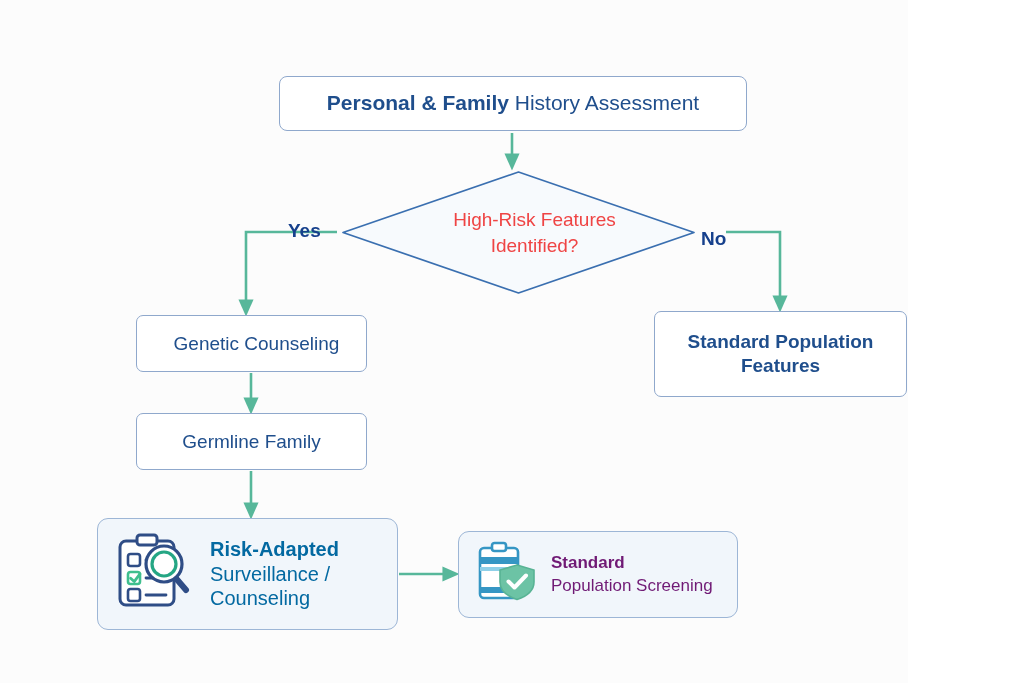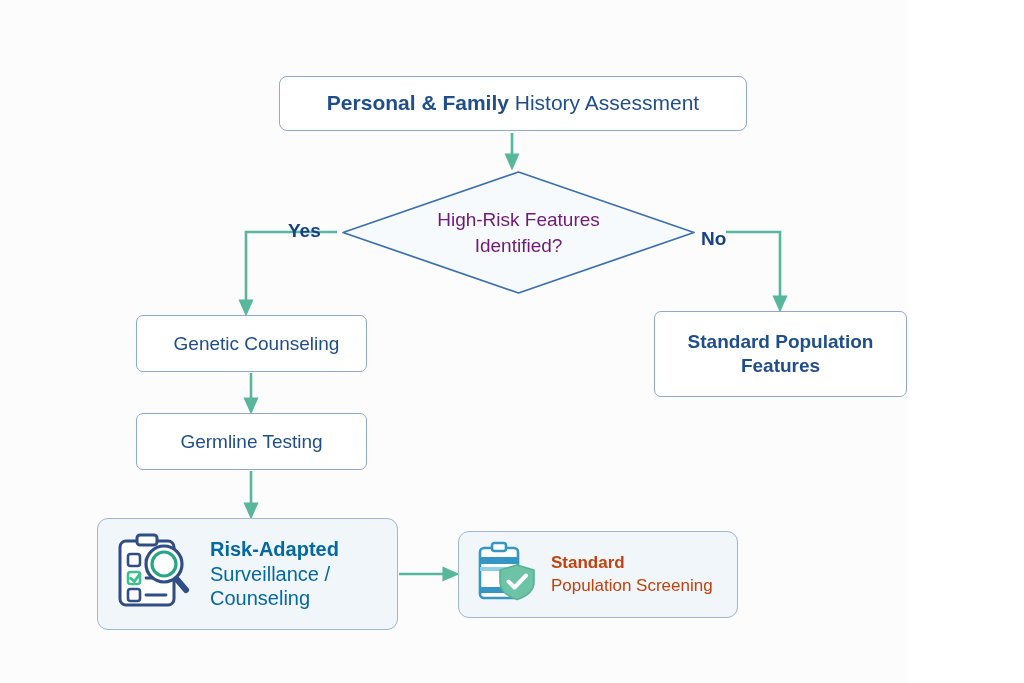--- a/index.html
+++ b/index.html
@@ -45,24 +45,24 @@
   }
 
   
   #node-decision {
     position: absolute;
     left: 337px; top: 169px; width: 363px; height: 127px;
   }
   #node-decision svg { position: absolute; left: 0; top: 0; }
   #node-decision .diamond-label {
     position: absolute;
-    left: 0; top: 0; width: 363px; height: 127px;
+    left: 16px; top: 0; width: 363px; height: 127px;
     display: flex; flex-direction: column;
     align-items: center; justify-content: center;
-    color: #701a75;
+    color: #ef4444;
     font-size: 19px;
     line-height: 1.35;
     text-align: left;
   }
 
   
   .branch-label {
     position: absolute;
     color: #16408c;
     font-size: 19px;
@@ -104,21 +104,21 @@
   #node-standard-screening-bottom {
     left: 458px; top: 531px; width: 280px; height: 87px;
     justify-content: flex-start;
     padding: 0 12px 0 14px;
     gap: 12px;
     text-align: left;
   }
   #node-standard-screening-bottom .labelwrap {
     font-size: 17px;
     line-height: 1.3;
-    color: #c2410c;
+    color: #701a75;
   }
 
   .icon-slot { flex: none; display: block; }
 
   
   #connectors {
     position: absolute;
     left: 0; top: 0;
     width: 1024px; height: 683px;
     pointer-events: none;
@@ -166,21 +166,21 @@
   </div>
 
   <div class="branch-label" id="label-yes">Yes</div>
   <div class="branch-label" id="label-no">No</div>
 
   <div class="node" id="node-genetic-counseling">
     <span class="txt">Genetic Counseling</span>
   </div>
 
   <div class="node" id="node-germline-testing">
-    <span class="txt">Germline Testing</span>
+    <span class="txt">Germline Family</span>
   </div>
 
   <div class="node" id="node-standard-screening-right">
     <span class="txt">
       <span>Standard Population</span><br>
       <span>Features</span>
     </span>
   </div>
 
   <div class="node tinted" id="node-risk-adapted">

